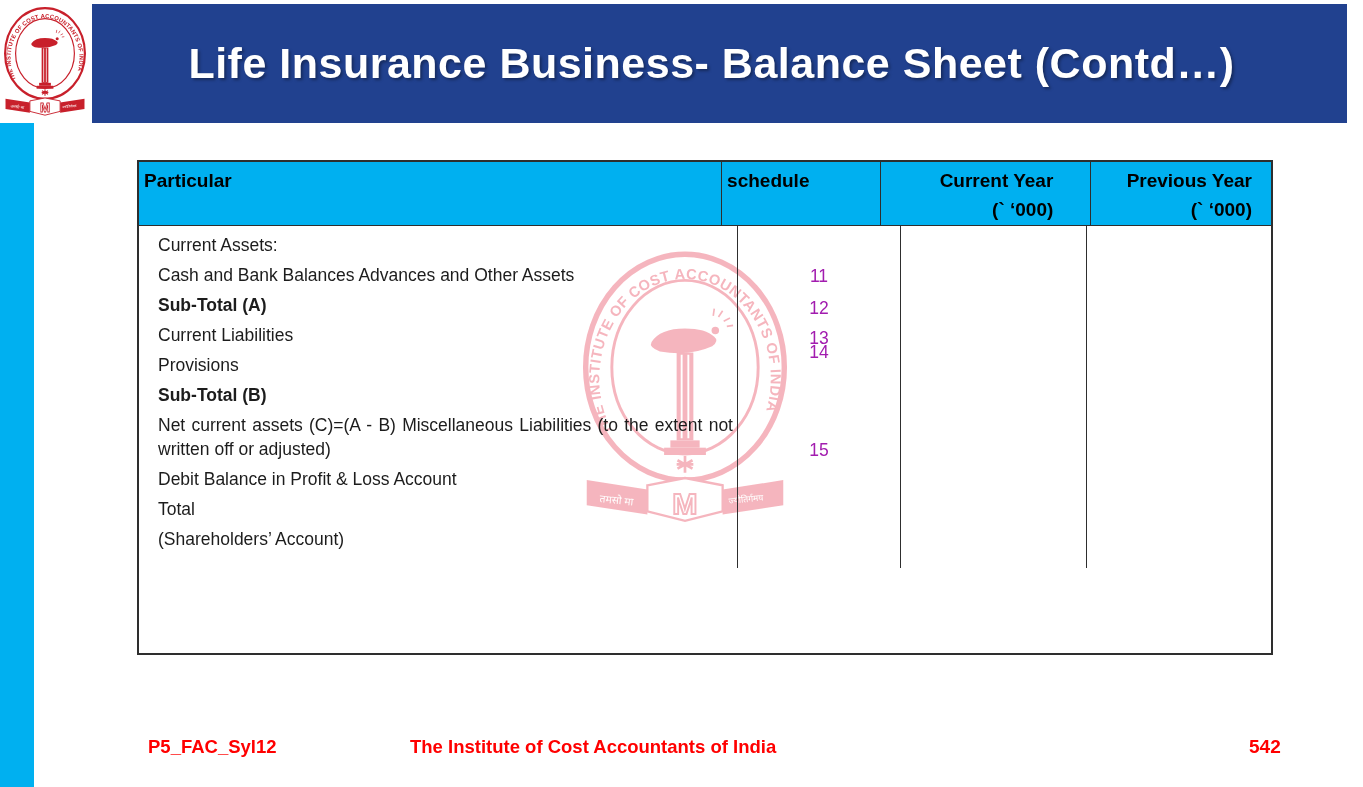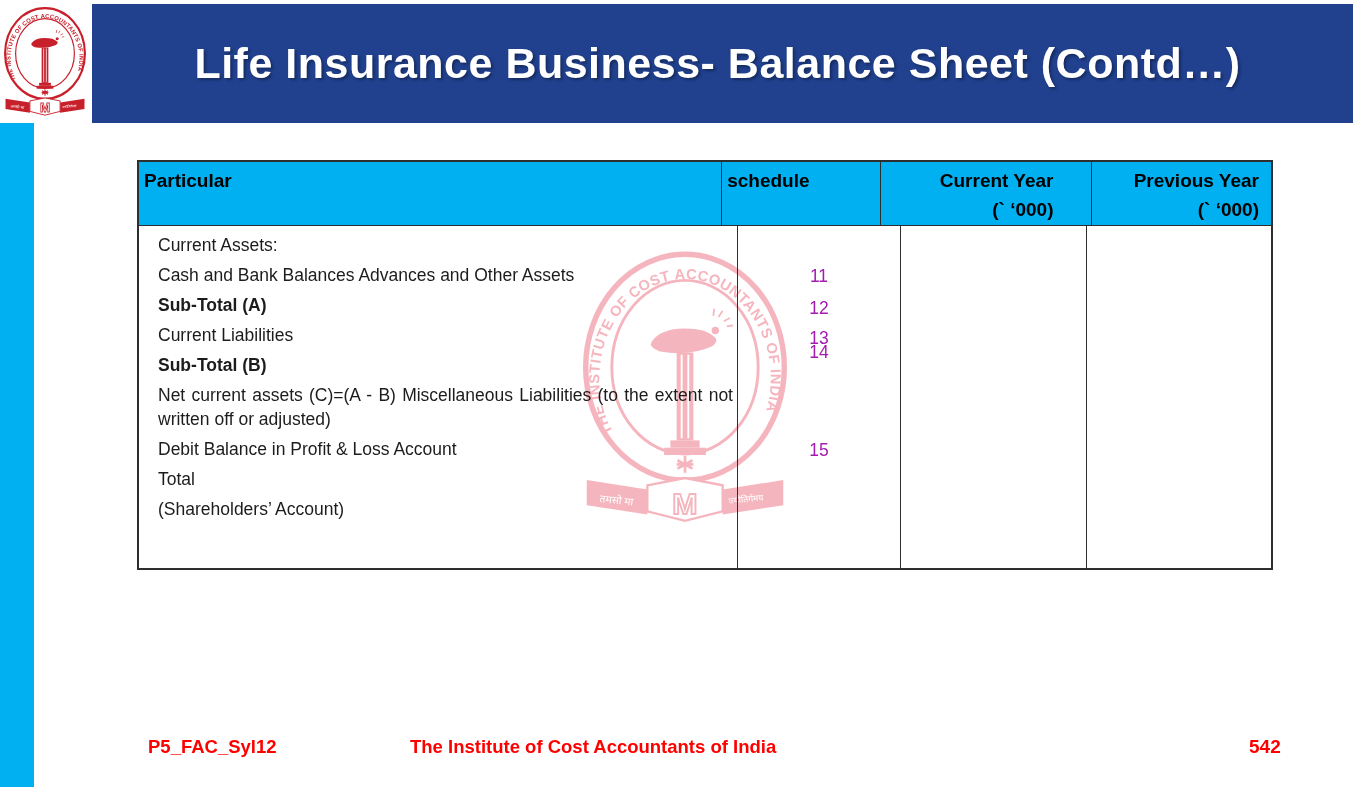--- a/index.html
+++ b/index.html
@@ -11,21 +11,21 @@
   }
   *{box-sizing:border-box;}
   html,body{margin:0;padding:0;}
   body{
     width:1363px;height:787px;position:relative;overflow:hidden;
     background:#ffffff;
     font-family:"Liberation Sans", sans-serif;
   }
   
   .title-band{
-    position:absolute;left:82px;top:4px;width:1271px;height:119px;
+    position:absolute;left:76px;top:4px;width:1271px;height:119px;
     background:var(--band-blue);
     display:flex;align-items:center;justify-content:center;
   }
   .slide-title{
     color:#ffffff;font-size:43px;font-weight:bold;letter-spacing:0.5px;
     text-shadow:2px 2px 3px rgba(0,0,0,0.35);
     white-space:nowrap;
   }
   
   .logo-box{
@@ -41,33 +41,33 @@
     background:var(--cyan);
   }
   
   .watermark{
     position:absolute;left:577px;top:248px;width:216px;height:276px;
     color:var(--watermark-pink);opacity:0.9;z-index:1;
   }
   .watermark svg{width:100%;height:100%;}
   
   .bs-table{
-    position:absolute;left:137px;top:160px;width:1136px;height:410px;
+    position:absolute;left:137px;top:160px;width:1136px;height:495px;
     border:2px solid #2e2e2e;z-index:2;background:transparent;
   }
   .tbl-header{
     display:flex;height:64px;background:var(--cyan);
     border-bottom:1px solid #2e2e2e;
     font-weight:bold;font-size:19px;color:#000;line-height:29px;
   }
   .th{padding:4px 5px;}
   .th-particular{width:598px;}
   .th-schedule{width:163px;border-left:1px solid #2e2e2e;}
   .th-current{width:186px;border-left:1px solid #2e2e2e;text-align:right;padding-right:8px;}
-  .th-previous{width:185px;border-left:1px solid #2e2e2e;text-align:right;padding-right:12px;margin-left:29px;}
+  .th-previous{width:185px;border-left:1px solid #2e2e2e;text-align:right;padding-right:19px;margin-left:29px;}
   .tbl-body{
     display:flex;height:342px;position:relative;overflow:hidden;
   }
   .col{height:100%;}
   .col-particular{width:598px;padding:7px 4px 0 19px;font-size:17.5px;line-height:24px;color:#1c1c1c;}
   .col-schedule{width:163px;border-left:1px solid #2e2e2e;position:relative;}
   .col-current{width:186px;border-left:1px solid #2e2e2e;}
   .col-previous{width:185px;border-left:1px solid #2e2e2e;}
   .col-particular p{margin:0 0 6px 0;}
   .row-bold{font-weight:bold;}
@@ -157,20 +157,21 @@
       <div>Previous Year</div>
       <div>(` ‘000)</div>
     </div>
   </div>
   <div class="tbl-body">
     <div class="col col-particular">
       <p>Current Assets:</p>
       <p>Cash and Bank Balances Advances and Other Assets</p>
       <p class="row-bold">Sub-Total (A)</p>
       <p>Current Liabilities</p>
+      <p>Provisions</p>
       <p class="row-bold">Sub-Total (B)</p>
       <p class="row-justify">Net current assets (C)=(A - B) Miscellaneous Liabilities (to the extent not written off or adjusted)</p>
       <p>Debit Balance in Profit &amp; Loss Account</p>
       <p>Total</p>
       <p>(Shareholders’ Account)</p>
     </div>
     <div class="col col-schedule">
       <div class="sched-num sn-0">11</div>
       <div class="sched-num sn-1">12</div>
       <div class="sched-num sn-2">13</div>

